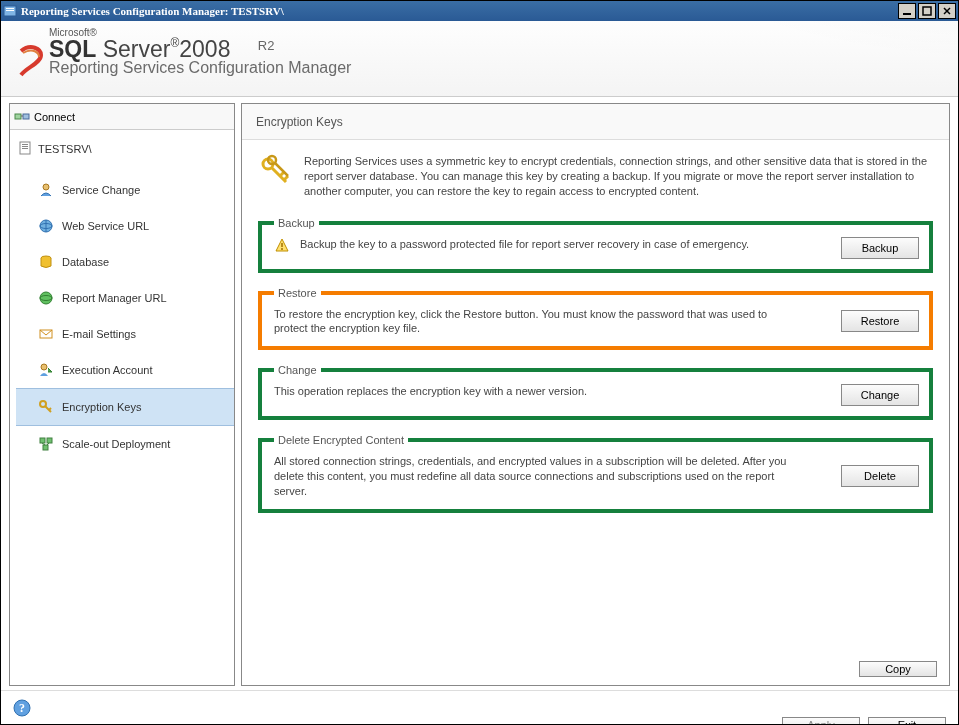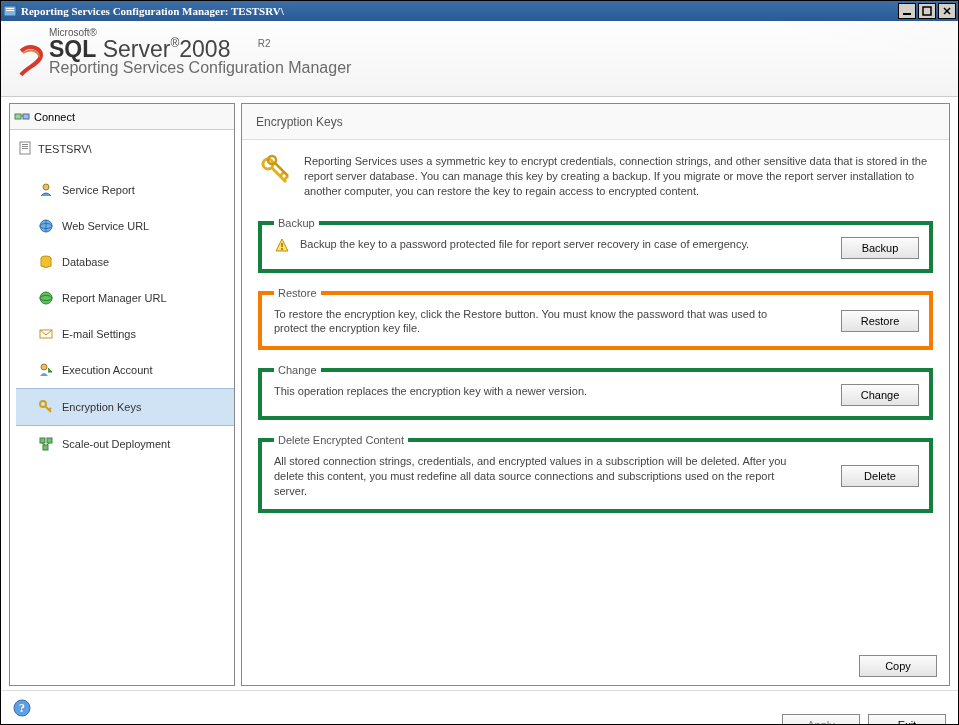--- a/index.html
+++ b/index.html
@@ -53,21 +53,21 @@
     background: radial-gradient(ellipse 600px 200px at 480px -80px, rgba(0,0,0,0.05), transparent 60%);
   }
   .header .ms { font-size:10px; color:#555; }
   .header .sql {
     font-family: "Segoe UI Light","Segoe UI",Arial,sans-serif;
     font-size: 23px; color:#444;
     letter-spacing:0px;
     margin-top:-2px;
   }
   .header .sql b { font-weight:600; color:#333; }
-  .header .sql .r2 { font-size:10px; color:#666; vertical-align: top; position:relative; top:2px;padding-left:21px;}
+  .header .sql .r2 { font-size:13px; color:#666; vertical-align: top; position:relative; top:2px;padding-left:21px;}
   .header .subtitle { font-size:16px; color:#6b6b6b; font-weight:300; margin-top:-4px; }
   .header-logo {
     position:absolute; left:16px; top:24px; width:28px; height:34px;
   }
   .header-text { margin-left: 30px; margin-top:-2px; }
   
   .main {
     display:flex;
     height: calc(100% - 20px - 76px - 34px);
   }
@@ -160,21 +160,21 @@
   }
   .bottom-bar {
     height:34px;
     display:flex; align-items:center;
     padding: 0 12px;
     border-top:1px solid #ddd;
   }
   .bottom-bar .help { width:18px; height:18px; }
   .bottom-bar .right { margin-left:auto; display:flex; gap:8px;justify-content:flex-end;}
   .std-btn {
-    min-width: 78px; height:22px;
+    min-width: 78px; height:16px;
     background: linear-gradient(#fcfcfc,#e4e4e4);
     border:1px solid #888;
     font-size:11px;
     font-family:inherit;
     margin-top:35px;
   }
   .std-btn.disabled { color:#888; }
 </style>
 </head>
 <body>
@@ -251,21 +251,21 @@
         <span>TESTSRV\</span>
       </div>
       <div class="nav-list">
         <div class="nav-item">
           <span class="ico">
               <svg width="16" height="16">
                 <circle cx="8" cy="5" r="3" fill="#e8c070" stroke="#a87820"></circle>
                 <path d="M3 14 Q8 8 13 14" fill="#60a0e0" stroke="#3070b0"></path>
               </svg>
             </span>
-          <span>Service Report</span>
+          <span>Service Change</span>
         </div>
         <div class="nav-item">
           <span class="ico">
               <svg width="16" height="16">
                 <circle cx="8" cy="8" r="6" fill="#70b0e0" stroke="#3070b0"></circle>
                 <ellipse cx="8" cy="8" rx="6" ry="2.5" fill="none" stroke="#3070b0"></ellipse>
                 <line x1="8" y1="2" x2="8" y2="14" stroke="#3070b0"></line>
               </svg>
             </span>
           <span>Web Service URL</span>

